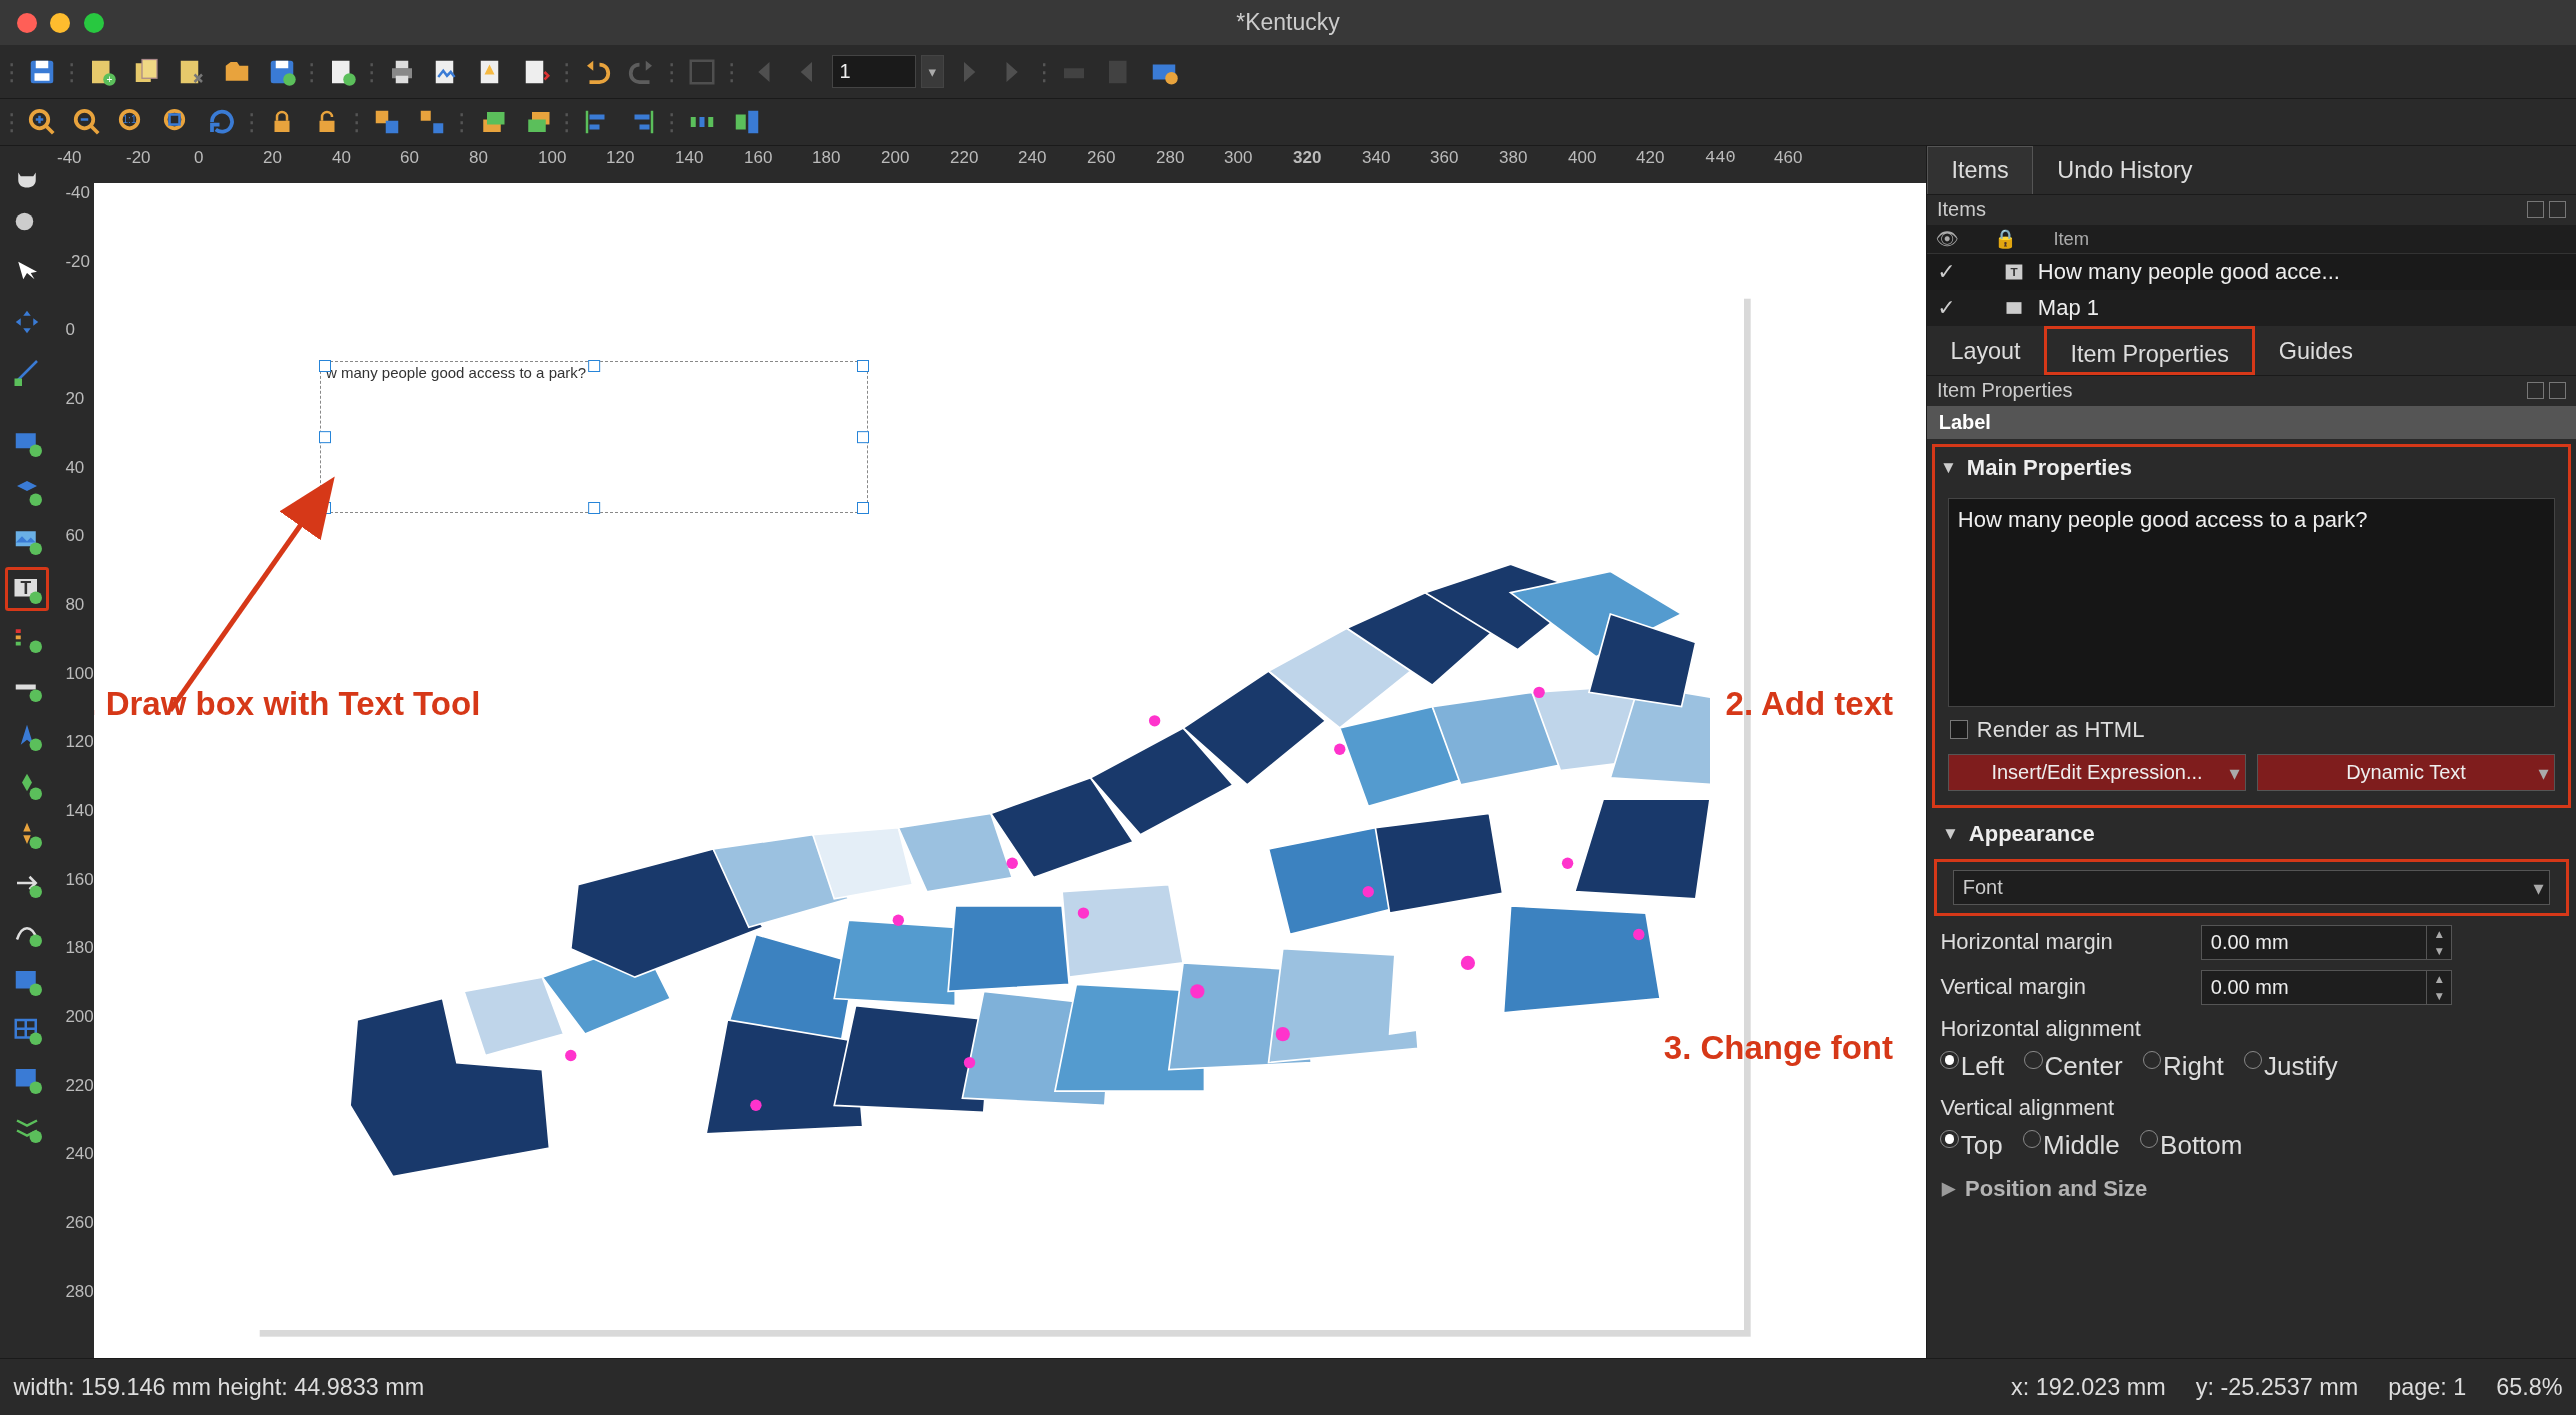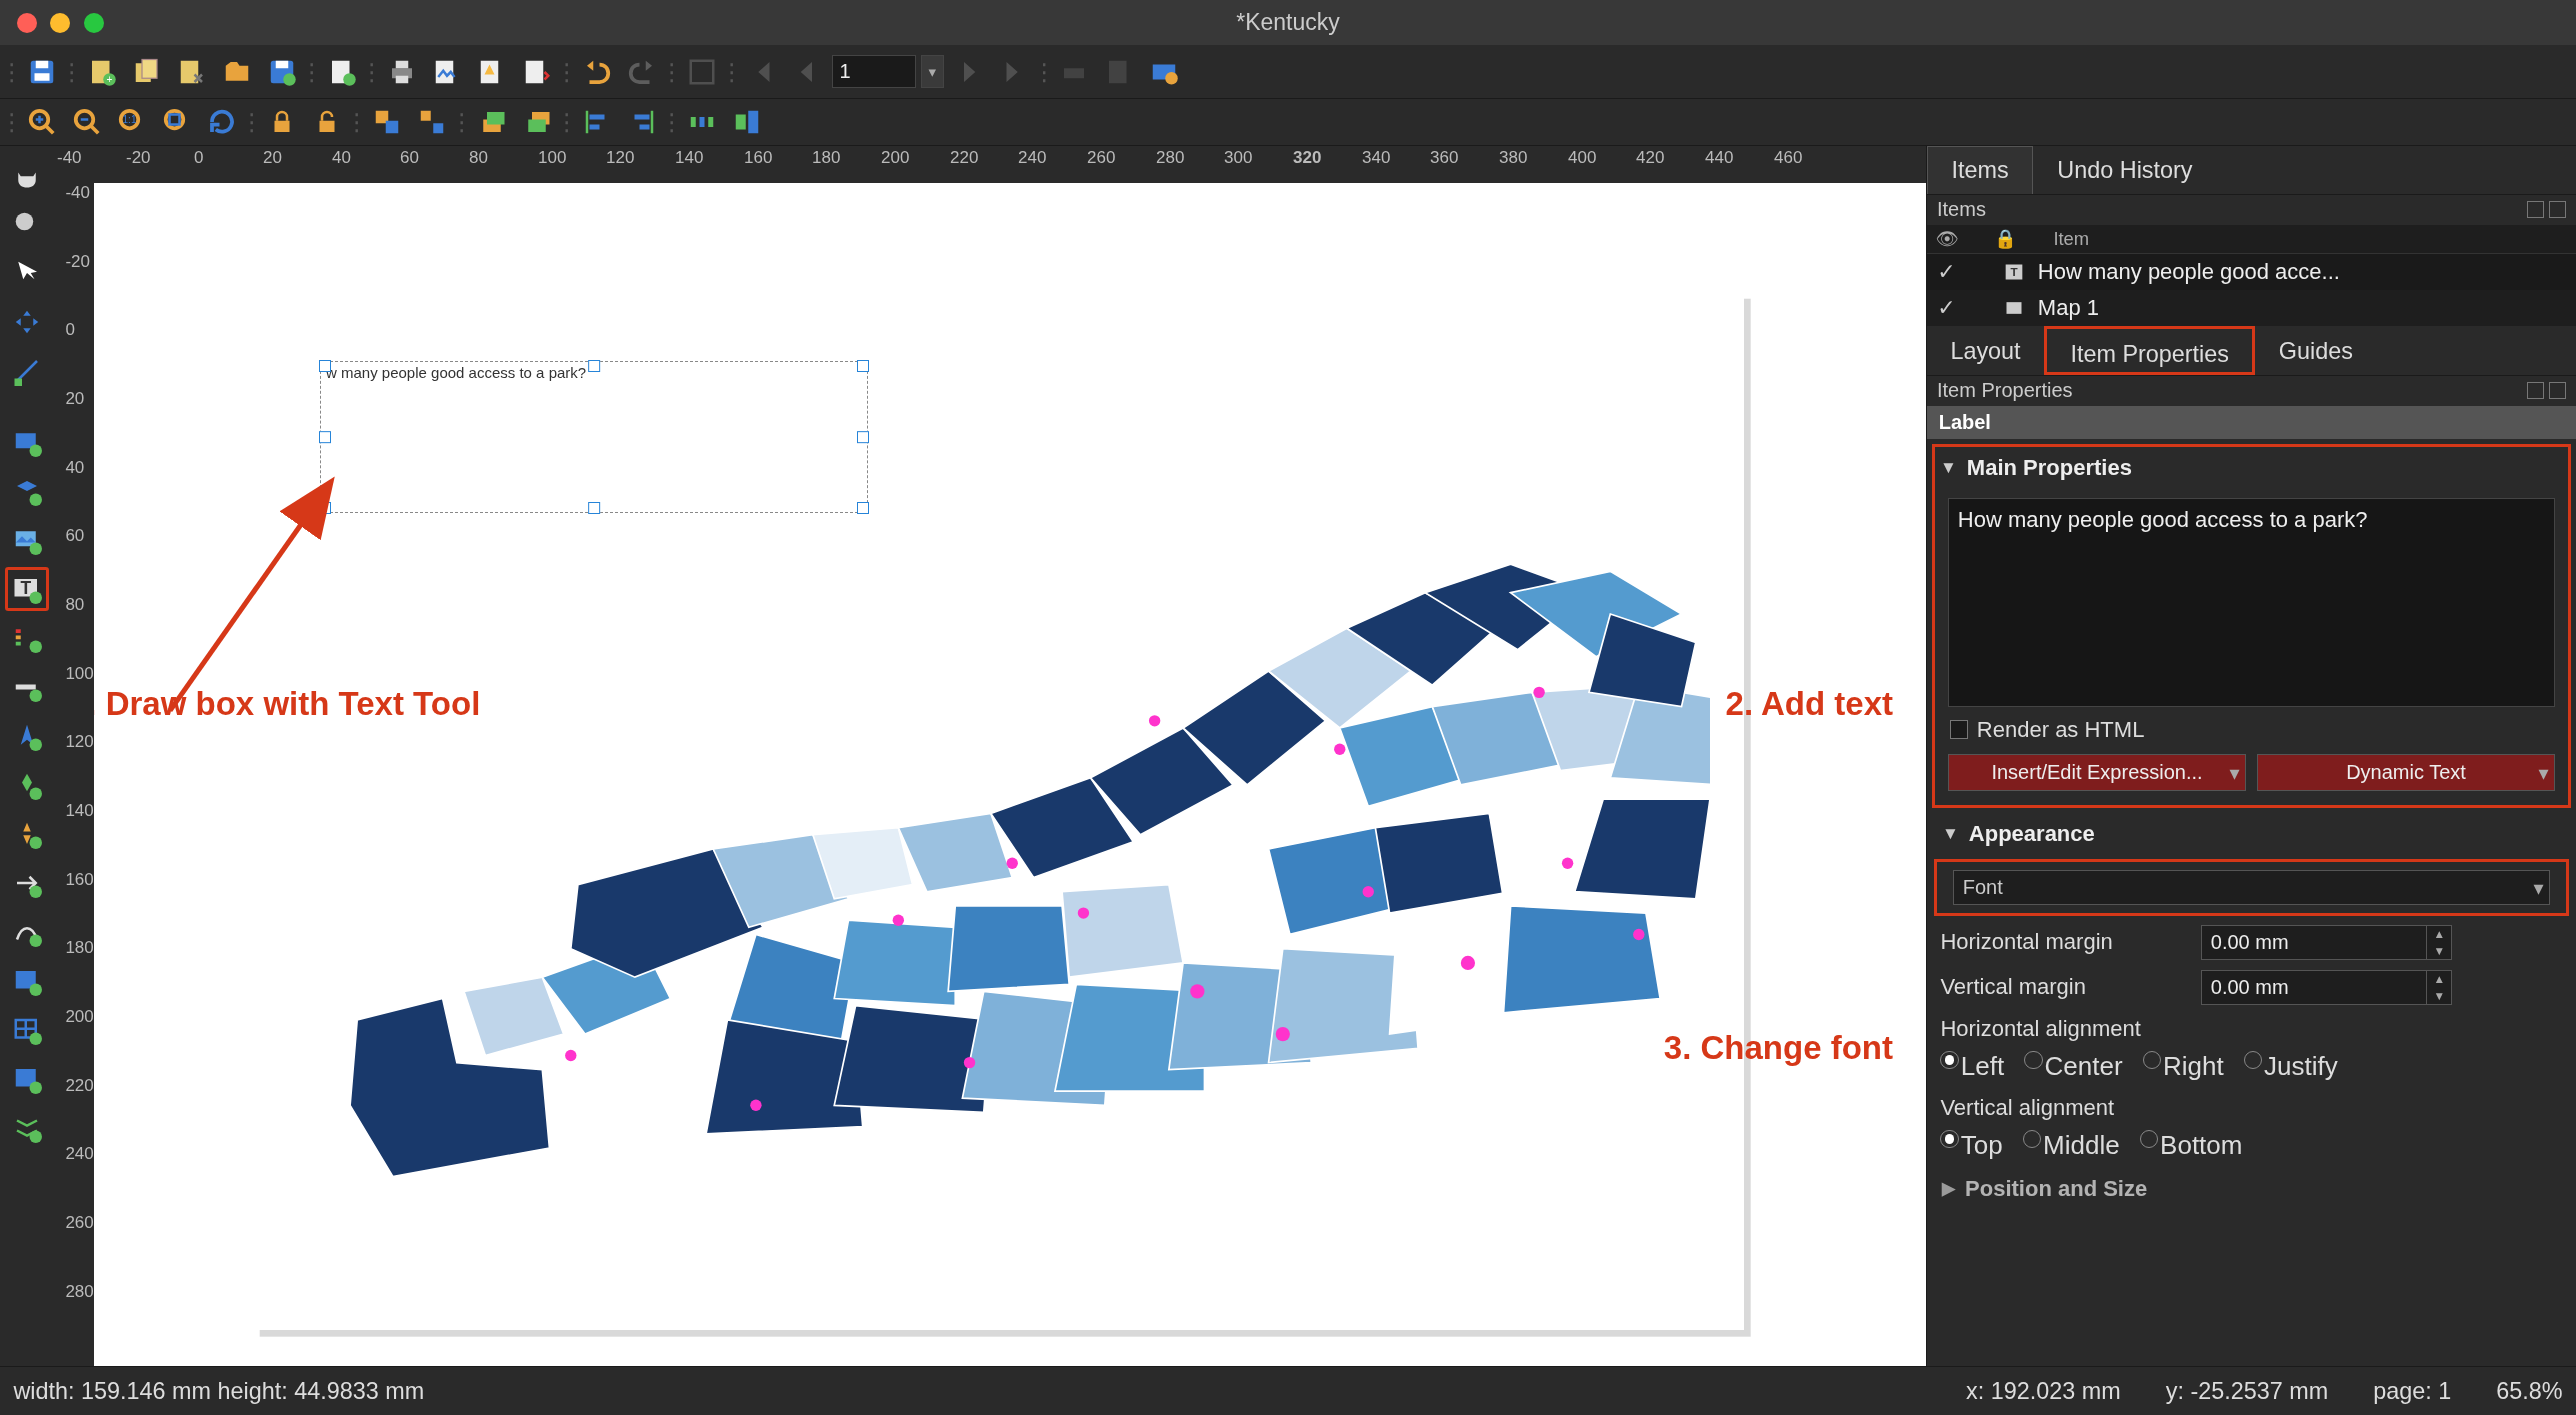--- a/index.html
+++ b/index.html
@@ -90,21 +90,21 @@
 .spin .spbtn { position:absolute; right:0; width:25px; height:100%; display:flex; flex-direction:column; }
 .spin .spbtn span { flex:1; display:flex; align-items:center; justify-content:center; color:#aaa; font-size:11.7px; border-left:0.8px solid #555;}
 
 .radiorow { display:flex; align-items:center; gap:20px; padding:6.7px 13.4px; }
 .radiolabel { color:#ddd; font-size:22px; padding:6.7px 13.4px 1.7px; }
 .radio { display:flex; gap:2px; color:#ddd; font-size:26px; cursor:pointer; }
 .radiodot { width:18.4px; height:18.4px; border-radius:50%; border:1.7px solid #888; display:inline-block; position:relative; }
 .radiodot.on::after { content:""; position:absolute; inset:3.3px; border-radius:50%; background:#fff; }
 
 
-.status { position:absolute; left:0; right:0; bottom:0; height:49px; background:#2a2a2a; border-top:0.8px solid #1a1a1a; display:flex; align-items:center; padding:0 13.4px; color:#ddd; font-size:23.4px; gap:45px; }
+.status { position:absolute; left:0; right:0; bottom:0; height:57px; background:#2a2a2a; border-top:0.8px solid #1a1a1a; display:flex; align-items:center; padding:0 13.4px; color:#ddd; font-size:23.4px; gap:30px; }
 .status .spacer { flex:1; }
 
 
 .isvg { width:30px; height:30px; }
 .texttool-highlight { border:3.3px solid #d63818; }
 </style>
 </head>
 <body>
 
 <div class="titlebar">
@@ -498,21 +498,21 @@
     <div class="tick" style="left: 961px;">240</div>
     <div class="tick" style="left: 1030px;">260</div>
     <div class="tick" style="left: 1099px;">280</div>
     <div class="tick" style="left: 1167px;">300</div>
     <div class="tick" style="left: 1236px; font-weight: bold;">320</div>
     <div class="tick" style="left: 1305px;">340</div>
     <div class="tick" style="left: 1373px;">360</div>
     <div class="tick" style="left: 1442px;">380</div>
     <div class="tick" style="left: 1511px;">400</div>
     <div class="tick" style="left: 1579px;">420</div>
-    <div class="tick" style="left: 1648px;">440</div>
+    <div class="tick" style="left: 1648px; font-family: Liberation Mono, monospace;">440</div>
     <div class="tick" style="left: 1717px;">460</div>
   </div>
 <div class="vruler" id="vruler">
     <div class="tick" style="top: 0px;">-40</div>
     <div class="tick" style="top: 69px;">-20</div>
     <div class="tick" style="top: 137px;">0</div>
     <div class="tick" style="top: 206px;">20</div>
     <div class="tick" style="top: 275px;">40</div>
     <div class="tick" style="top: 343px;">60</div>
     <div class="tick" style="top: 412px;">80</div>

